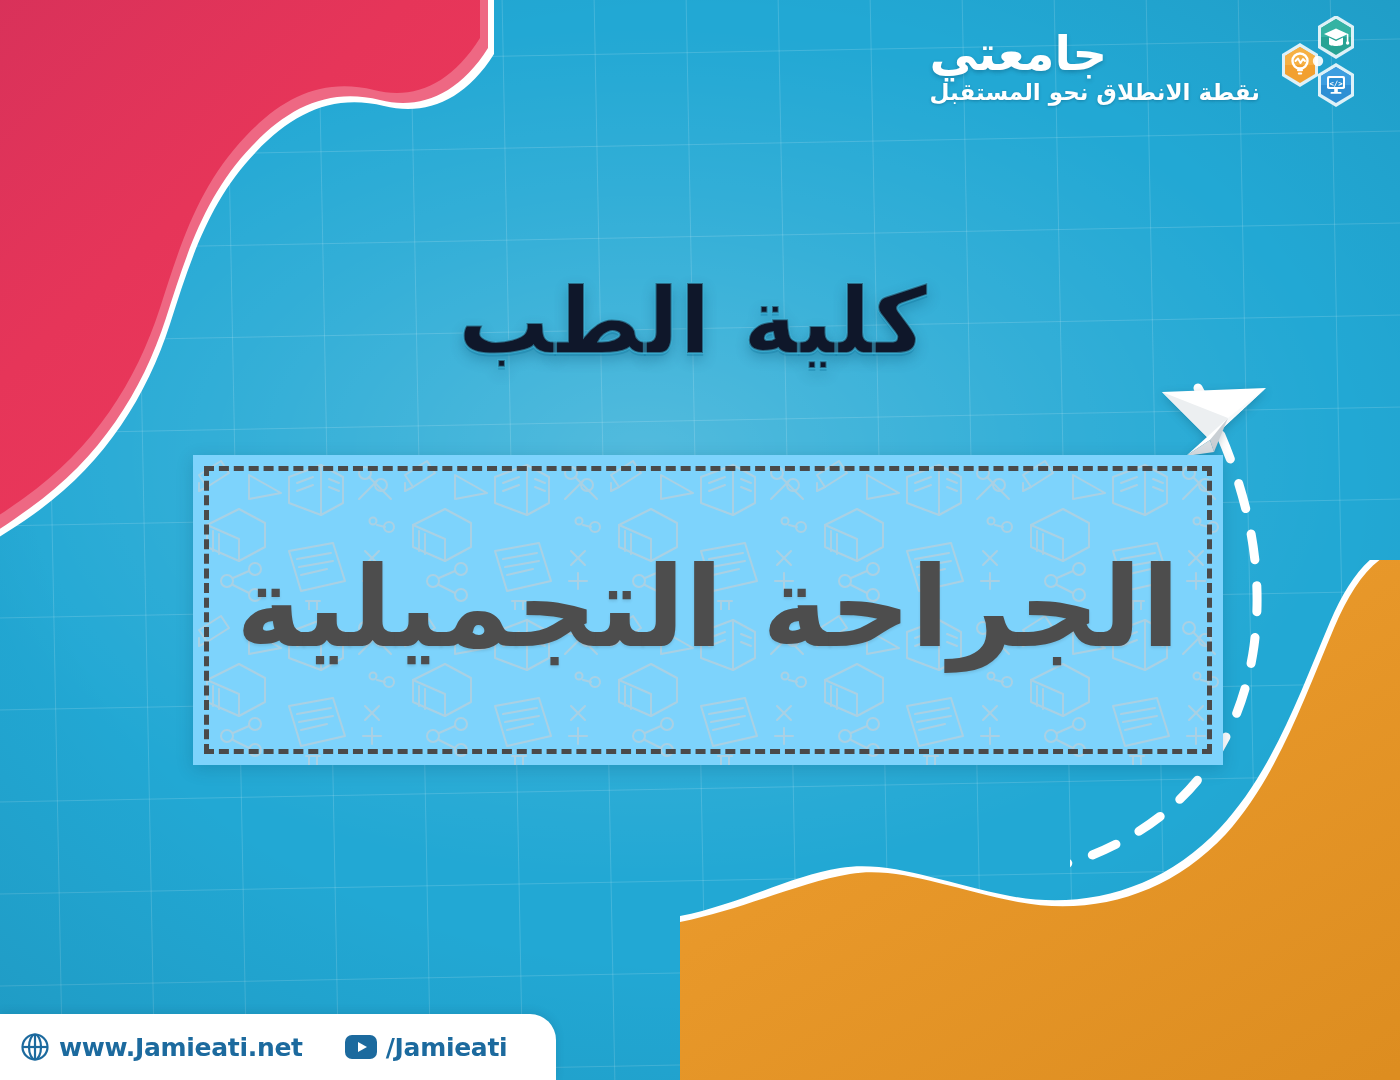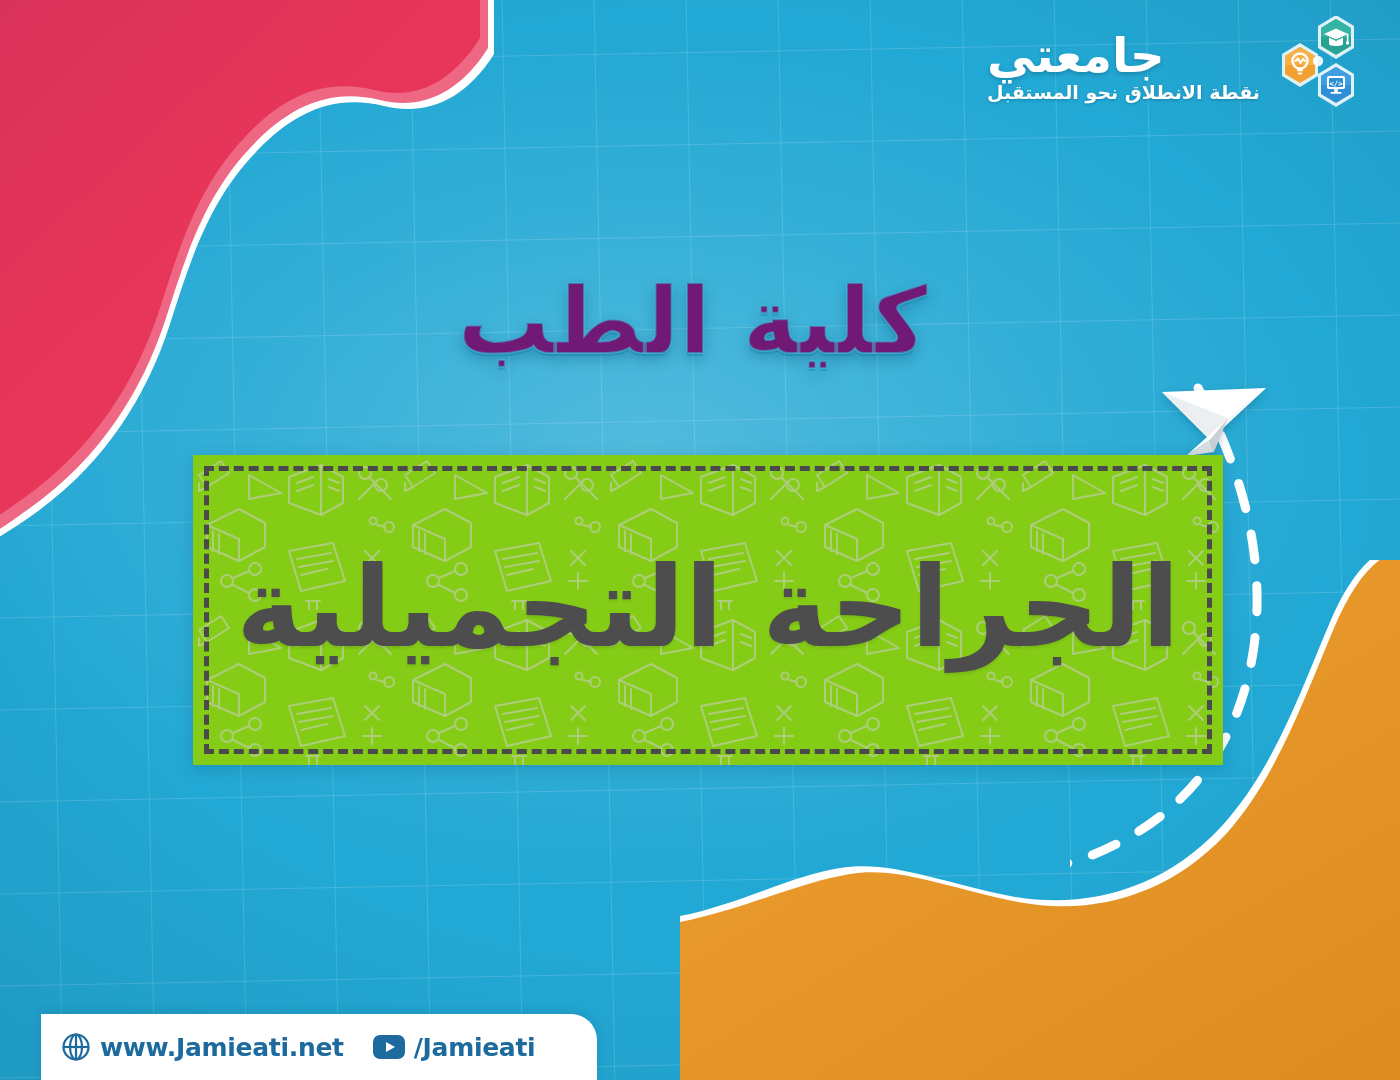--- a/index.html
+++ b/index.html
@@ -64,42 +64,42 @@
   .logo-mark{width:104px;height:100px;position:relative;flex:0 0 auto;}
   .logo-mark svg{display:block;width:100%;height:100%;}
   .logo-text{display:flex;flex-direction:column;align-items:flex-end;line-height:1;}
   .logo-word{
     font-size:48px;font-weight:700;color:#ffffff;
     letter-spacing:.5px;
     text-shadow:0 2px 4px rgba(0,50,75,.28);
     margin-bottom:4px;
   }
   .logo-tag{
-    font-size:19px;font-weight:700;color:#ffffff;
+    font-size:23px;font-weight:700;color:#ffffff;
     letter-spacing:.2px;
     text-shadow:0 1px 3px rgba(0,50,75,.30);
   }
 
   
   .faculty{
     position:absolute;left:0;right:15px;top:268px;
     text-align:center;
-    font-size:92px;font-weight:700;color:#701a75;
+    font-size:92px;font-weight:700;color:#0f172a;
     letter-spacing:1px;
     text-shadow:
       0 0 2px #3cb9e0,
       0 3px 0 rgba(18,120,160,.35),
       0 6px 14px rgba(0,60,90,.30);
     -webkit-text-stroke:2px rgba(66,180,215,.55);
   }
 
   
   .card{
     position:absolute;left:193px;top:455px;width:1030px;height:310px;
-    background:#84cc16;
+    background:#7dd3fc;
     box-shadow:0 4px 16px rgba(0,45,70,.18);
   }
   .card-doodles{
     position:absolute;inset:0;overflow:hidden;opacity:.55;
   }
   .card-doodles svg{position:absolute;left:0;top:0;width:100%;height:100%;}
   .card-dash{
     position:absolute;left:11px;top:11px;right:11px;bottom:11px;
     border:5px dashed #4a4a4a;
   }
@@ -113,23 +113,22 @@
   }
 
   
   .footer{
     position:absolute;left:0;bottom:0;width:556px;height:66px;
     background:#ffffff;
     border-top-right-radius:26px;
     display:flex;align-items:center;
     direction:ltr;
     padding-left:20px;
-    gap:3px;
+    gap:16px;
     box-shadow:0 -2px 10px rgba(0,45,70,.12);
-    margin-left:41px;
   }
   .f-item{display:flex;align-items:center;gap:9px;}
   .f-item + .f-item{margin-left:26px;align-items:center;}
   .f-label{
     font-size:25px;font-weight:700;color:#1c6a9e;
     letter-spacing:-.3px;white-space:nowrap;
   }
   .f-icon{display:flex;align-items:center;justify-content:center;flex:0 0 auto;}
   .f-icon svg{display:block;}
 </style>

